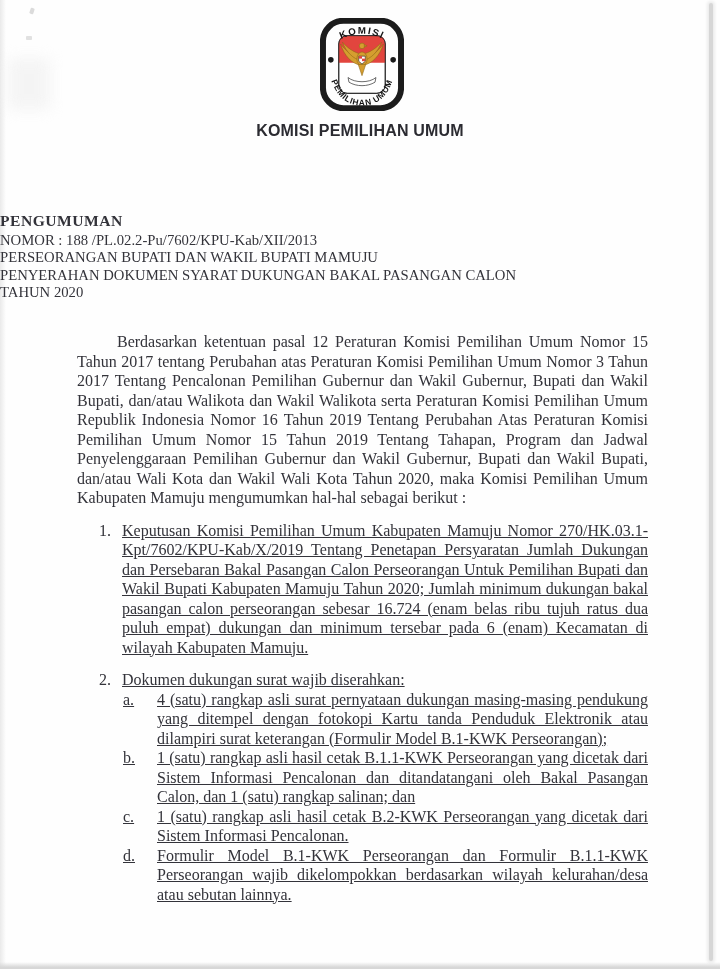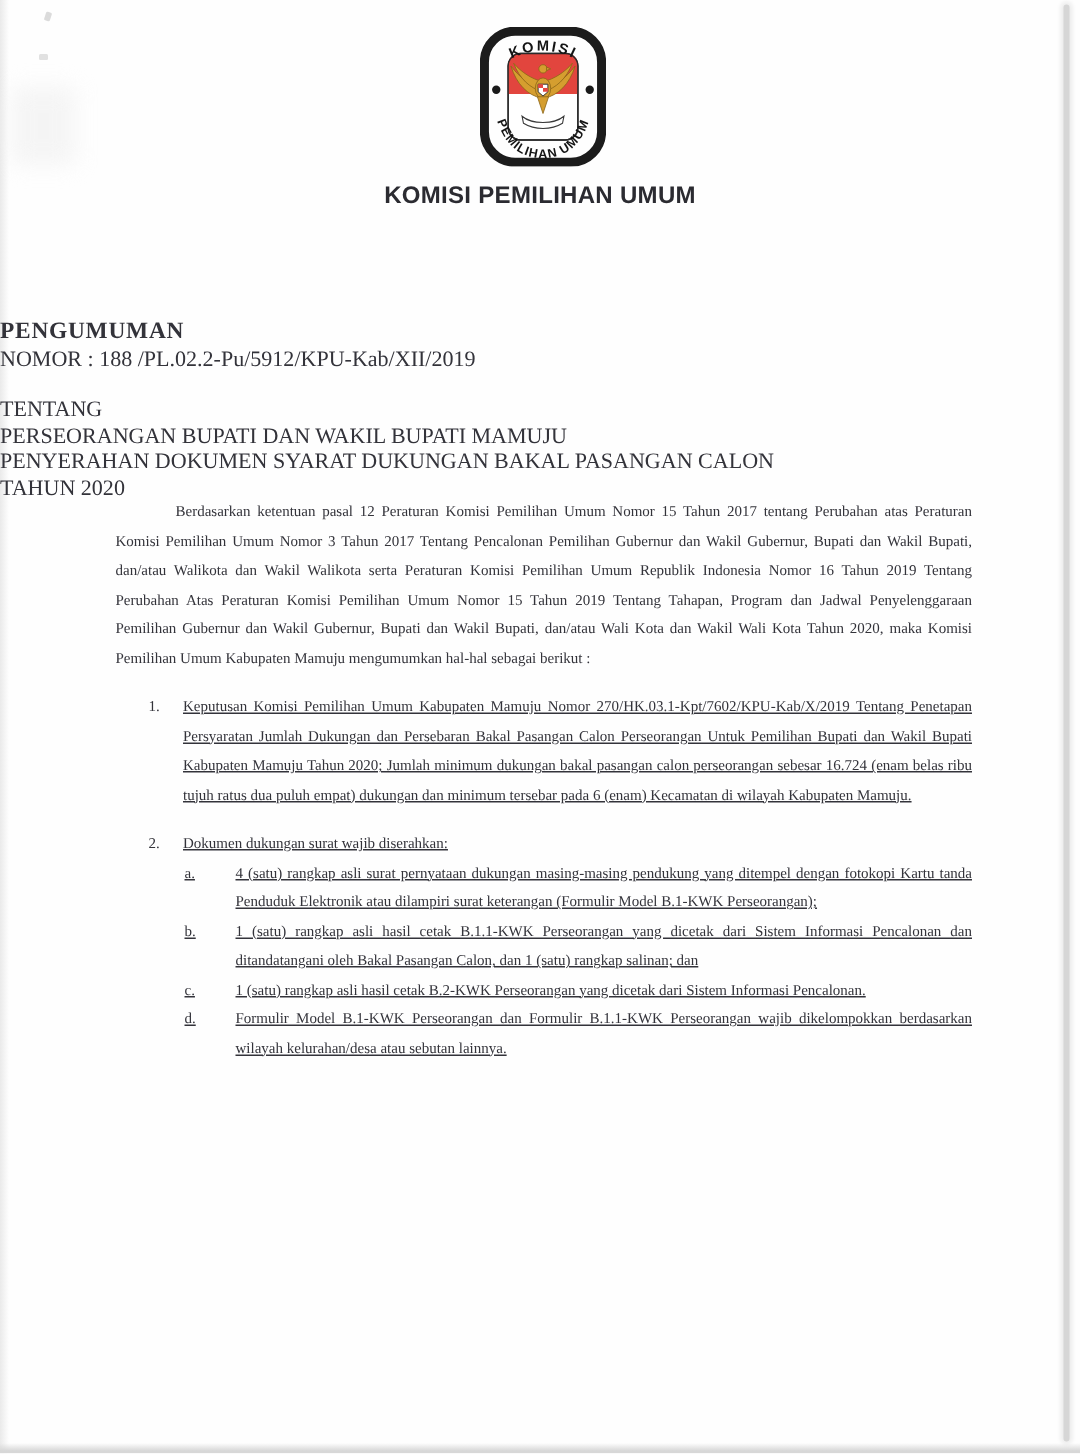--- a/index.html
+++ b/index.html
@@ -28,21 +28,21 @@
 
   
   .doc-title { position:absolute; top:192px; left:0; width:720px; text-align:left;
                font-size:14.7px; line-height:17.6px; color:#33333a;margin-top:20px; }
   .doc-type  { font-weight:bold; font-size:15.6px; letter-spacing:.5px; }
   .number-line { margin-top:2px; }
   .about       { margin-top:16px; }
 
   
   .content { position:absolute; top:332px; left:77px; width:571px;
-             font-size:10px; line-height:19.5px; }
+             font-size:16px; line-height:19.5px; }
   .opening { text-align:justify; text-indent:40px; }
   .list    { margin-top:11px; }
   .item    { display:flex; margin-top:13px; }
   .item-num  { flex:none; width:23px; margin-left:22px; }
   .item-body { flex:1; text-align:justify;text-decoration:underline; }
   .sub        { display:flex; }
   .sub-letter { flex:none; width:34px; margin-left:1px; }
   .sub-text   { flex:1; text-align:justify; }
 </style>
 </head>
@@ -90,22 +90,21 @@
       <textPath href="#arc-bottom" startOffset="50%" text-anchor="middle">PEMILIHAN UMUM</textPath>
     </text>
   </svg>
 
   <div class="org">
     <div>KOMISI PEMILIHAN UMUM</div>
   </div>
 
   <div class="doc-title">
     <div class="doc-type">PENGUMUMAN</div>
-    <div class="number-line">NOMOR : 188 /PL.02.2-Pu/5912/KPU-Kab/XII/2019</div>
-    <div class="about">TENTANG</div>
+    <div class="number-line">NOMOR : 188 /PL.02.2-Pu/7602/KPU-Kab/XII/2013</div>
     <div>PERSEORANGAN BUPATI DAN WAKIL BUPATI MAMUJU</div>
     <div>PENYERAHAN DOKUMEN SYARAT DUKUNGAN BAKAL PASANGAN CALON</div>
     <div>TAHUN 2020</div>
   </div>
 
   <div class="content">
     <p class="opening" style="margin:0">Berdasarkan ketentuan pasal 12 Peraturan Komisi Pemilihan Umum Nomor 15 Tahun 2017 tentang Perubahan atas Peraturan Komisi Pemilihan Umum Nomor 3 Tahun 2017 Tentang Pencalonan Pemilihan Gubernur dan Wakil Gubernur, Bupati dan Wakil Bupati, dan/atau Walikota dan Wakil Walikota serta Peraturan Komisi Pemilihan Umum Republik Indonesia Nomor 16 Tahun 2019 Tentang Perubahan Atas Peraturan Komisi Pemilihan Umum Nomor 15 Tahun 2019 Tentang Tahapan, Program dan Jadwal Penyelenggaraan Pemilihan Gubernur dan Wakil Gubernur, Bupati dan Wakil Bupati, dan/atau Wali Kota dan Wakil Wali Kota Tahun 2020, maka Komisi Pemilihan Umum Kabupaten Mamuju mengumumkan hal-hal sebagai berikut :</p>
 
     <div class="list">
 

